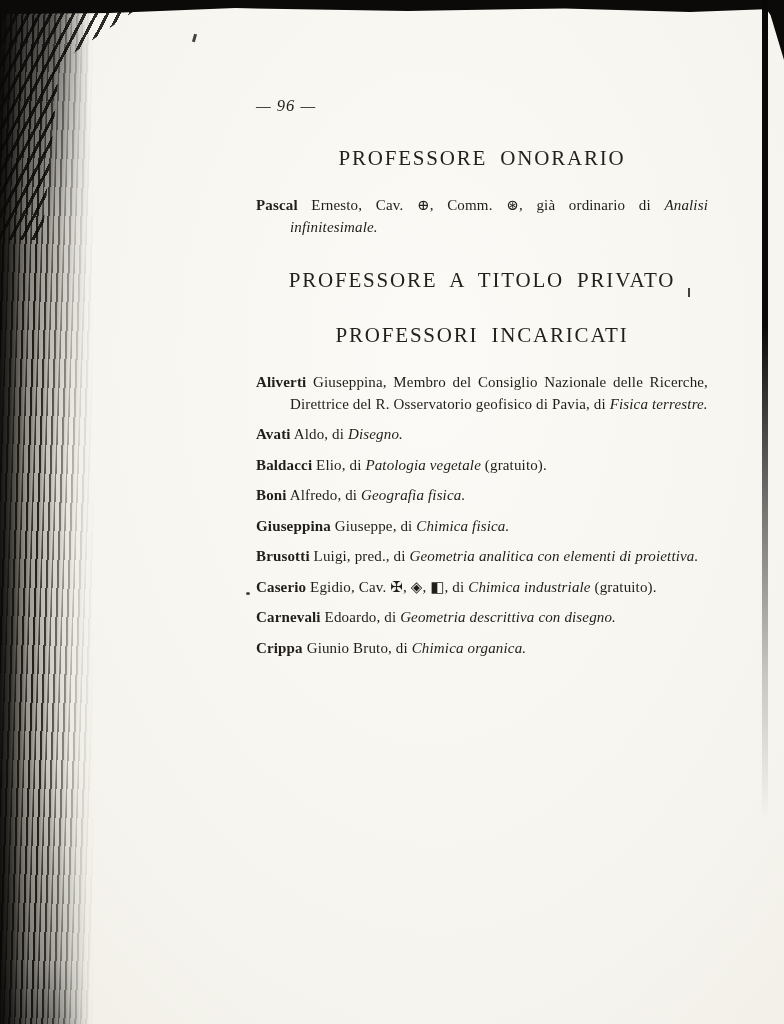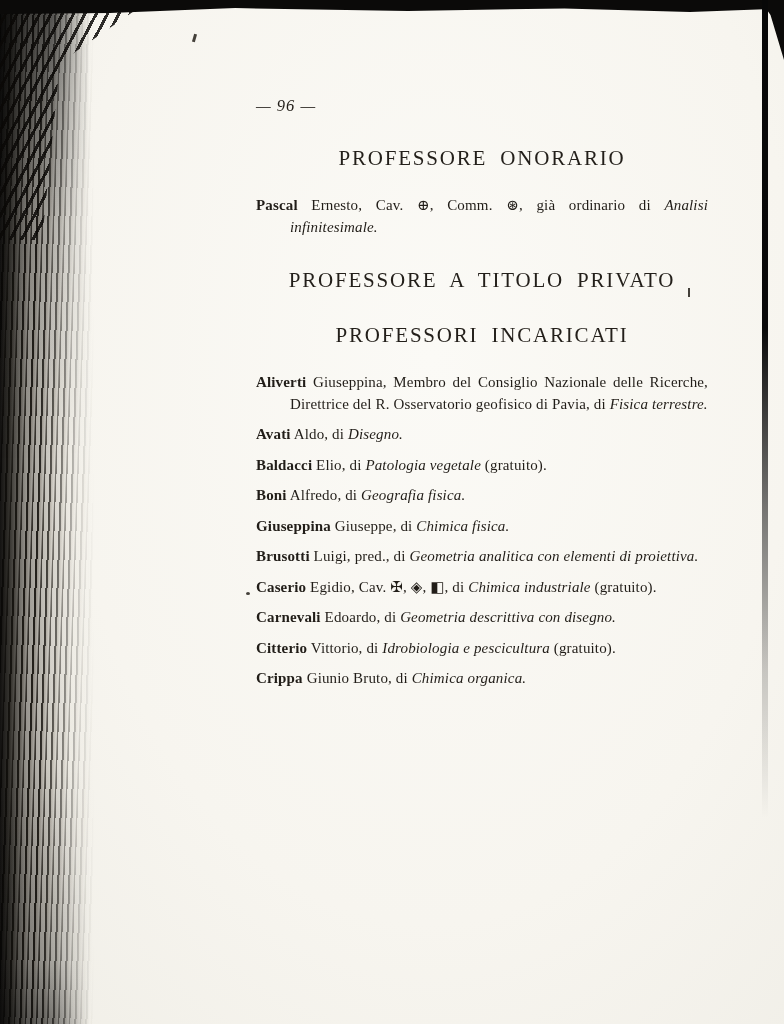--- a/index.html
+++ b/index.html
@@ -112,18 +112,17 @@
         <h2 class="section-heading">PROFESSORE A TITOLO PRIVATO</h2>
         <h2 class="section-heading">PROFESSORI INCARICATI</h2>
         <p class="entry"><span class="seg-b">Aliverti</span><span class="seg-r"> Giuseppina, Membro del Consiglio Nazionale delle Ricerche, Direttrice del R. Osservatorio geofisico di Pavia, di </span><span class="seg-i">Fisica terrestre.</span></p>
         <p class="entry"><span class="seg-b">Avati</span><span class="seg-r"> Aldo, di </span><span class="seg-i">Disegno.</span></p>
         <p class="entry"><span class="seg-b">Baldacci</span><span class="seg-r"> Elio, di </span><span class="seg-i">Patologia vegetale</span><span class="seg-r"> (gratuito).</span></p>
         <p class="entry"><span class="seg-b">Boni</span><span class="seg-r"> Alfredo, di </span><span class="seg-i">Geografia fisica.</span></p>
         <p class="entry"><span class="seg-b">Giuseppina</span><span class="seg-r"> Giuseppe, di </span><span class="seg-i">Chimica fisica.</span></p>
         <p class="entry"><span class="seg-b">Brusotti</span><span class="seg-r"> Luigi, pred., di </span><span class="seg-i">Geometria analitica con elementi di proiettiva.</span></p>
         <p class="entry"><span class="seg-b">Caserio</span><span class="seg-r"> Egidio, Cav. ✠, ◈, ◧, di </span><span class="seg-i">Chimica industriale</span><span class="seg-r"> (gratuito).</span></p>
         <p class="entry"><span class="seg-b">Carnevali</span><span class="seg-r"> Edoardo, di </span><span class="seg-i">Geometria descrittiva con disegno.</span></p>
-        <p class="entry"><span class="seg-b">Citterio</span><span class="seg-r"> Vittorio, di </span><span class="seg-i">Idrobiologia e pescicultura</span><span class="seg-r"> (gratuito).</span></p>
         <p class="entry"><span class="seg-b">Crippa</span><span class="seg-r"> Giunio Bruto, di </span><span class="seg-i">Chimica organica.</span></p>
       </div>
   </div>
 
 </div>
 
 </body></html>

